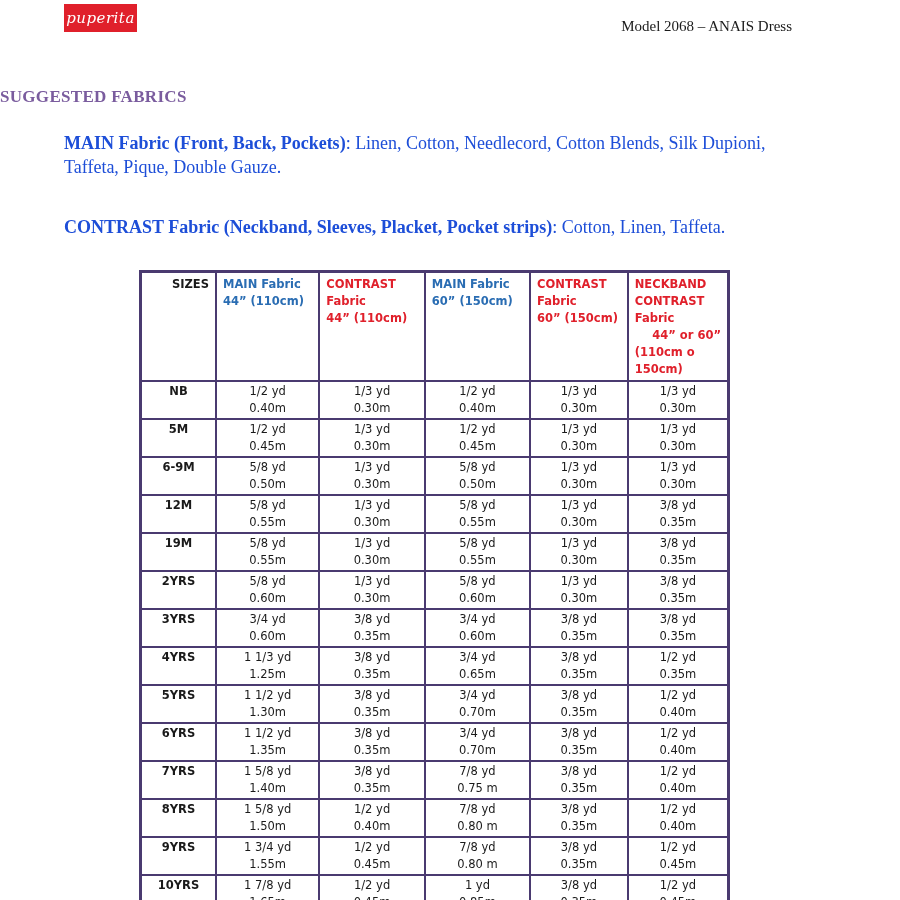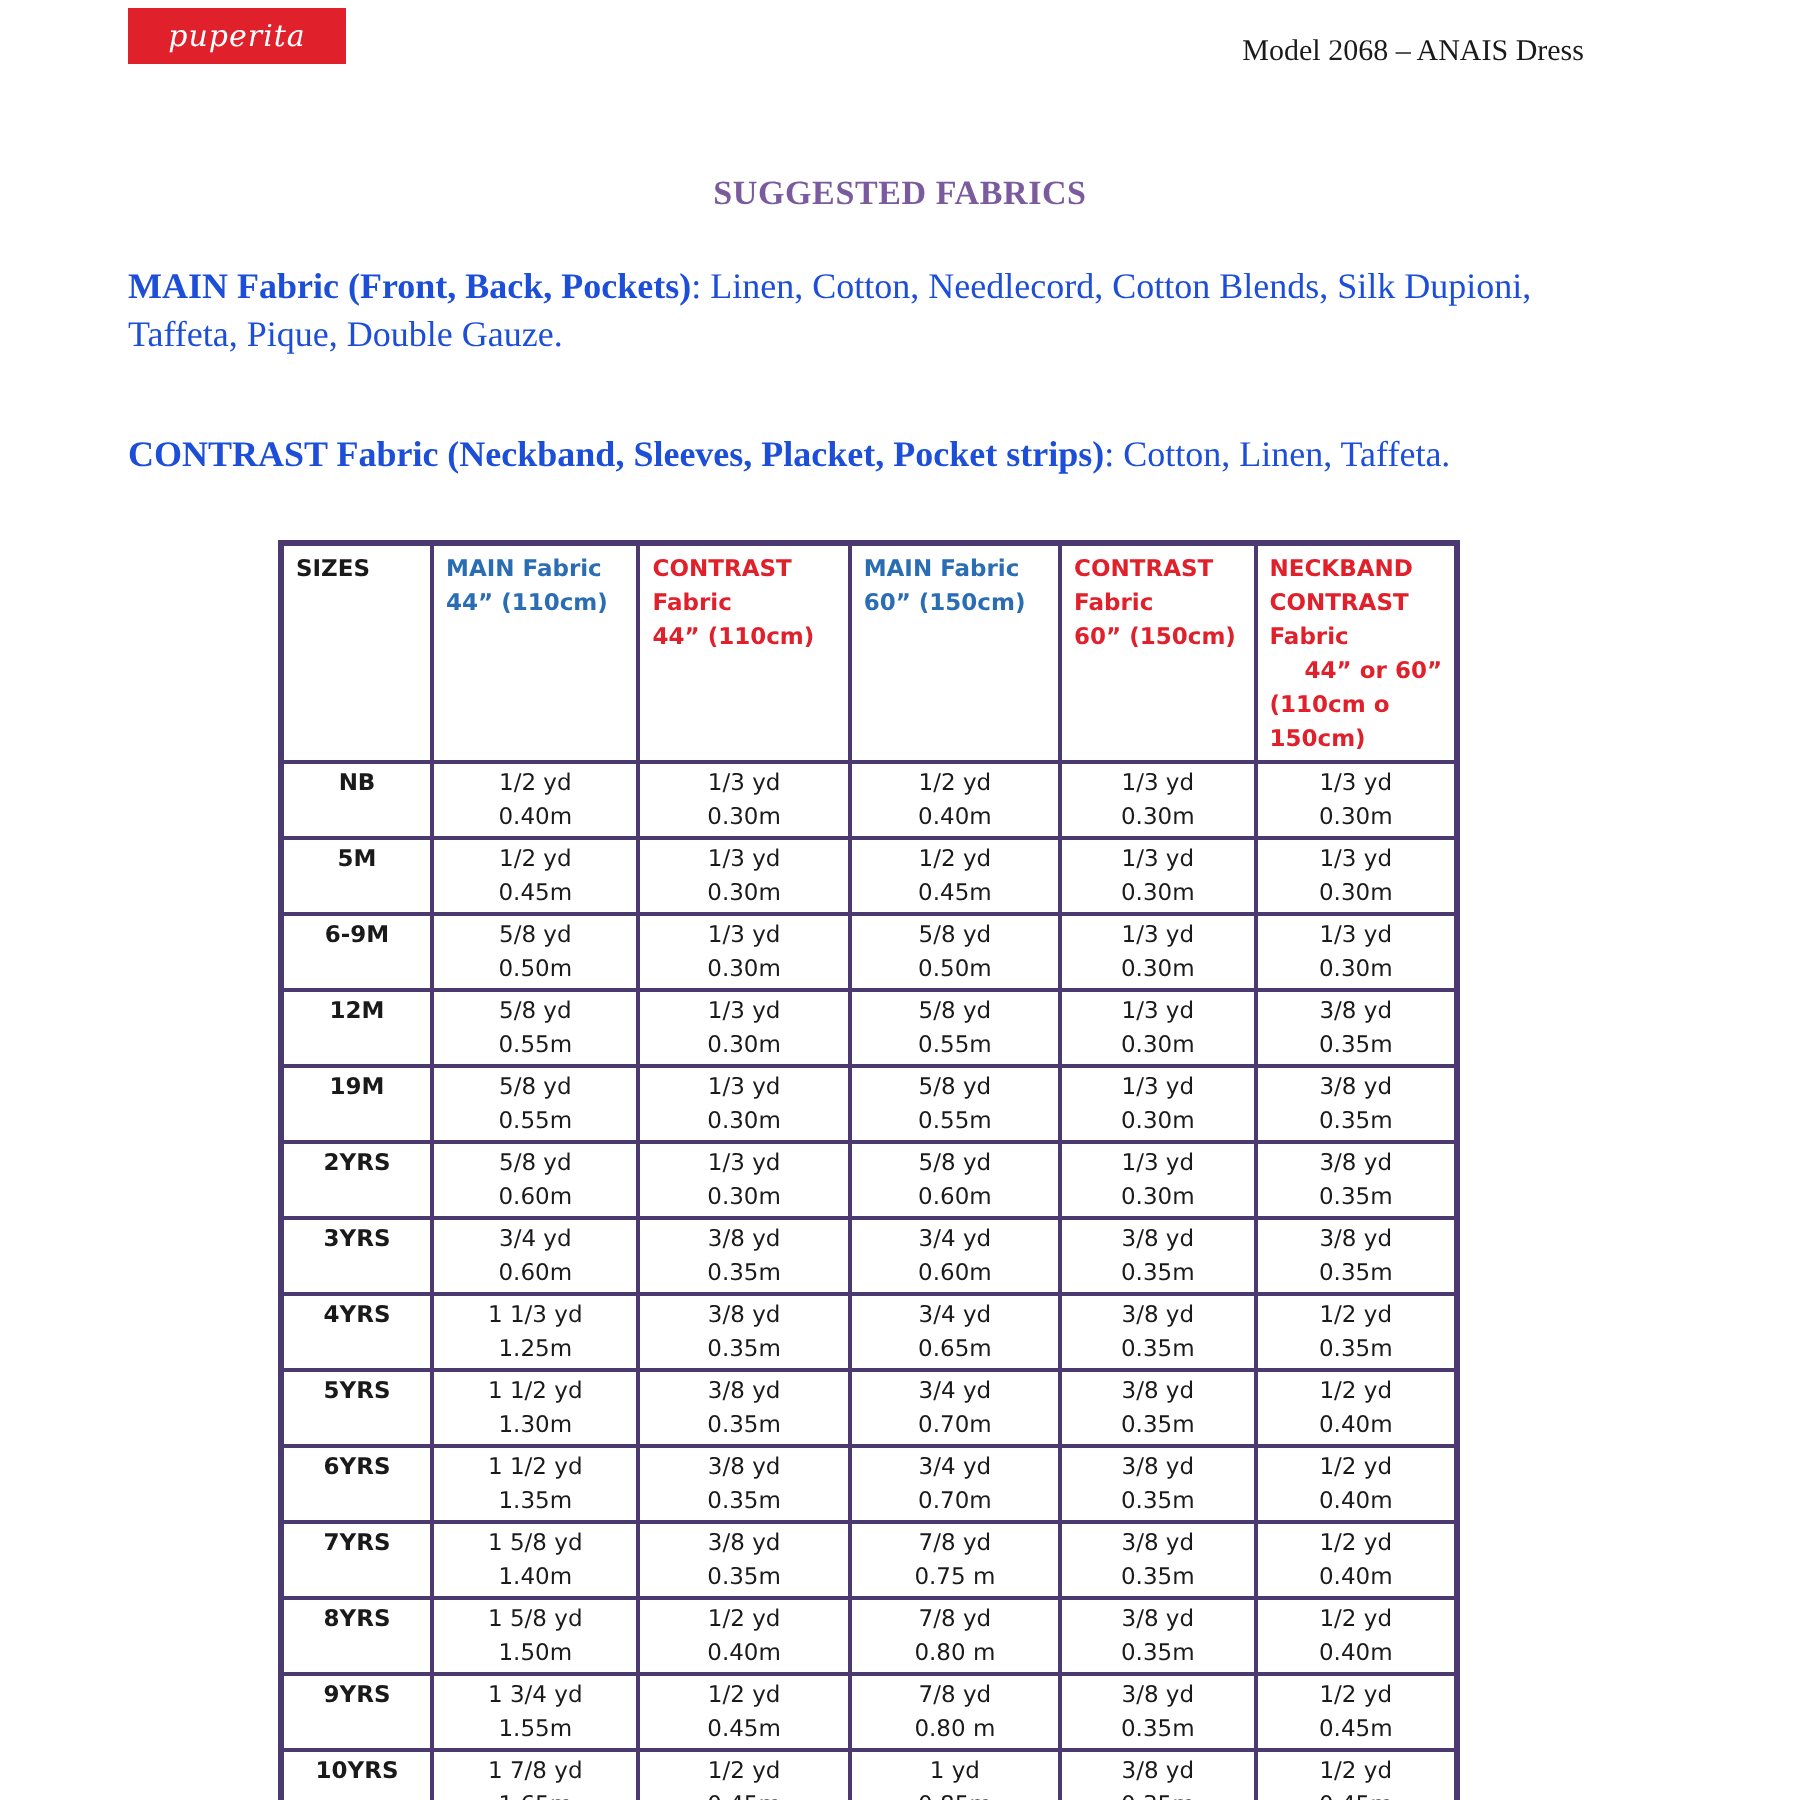--- a/index.html
+++ b/index.html
@@ -1,29 +1,29 @@
 <!DOCTYPE html>
 <html><head>
   <meta charset="utf-8">
   <style>
     html, body { margin: 0; padding: 0; background: #ffffff; }
     body { width: 900px; height: 900px; position: relative; overflow: hidden; color: #1a1a1a; }
 
     .logo {
-      position: absolute; left: 64px; top: 4px; width: 109px; height: 28px;
+      position: absolute; left: 64px; top: 4px; width: 73px; height: 28px;
       background: #e0202b; display: flex; align-items: center; justify-content: center;
       color: #ffffff; font-family: "DejaVu Serif", serif; font-style: italic; font-size: 15px;
       letter-spacing: 0.5px;
     }
     .model-title {
       position: absolute; right: 108px; top: 18px;
       font-family: "Liberation Serif", serif; font-size: 15px; color: #1a1a1a;
     }
     .section-title {
-      position: absolute; left: 0; right: 0; top: 87px; text-align: center;
+      position: absolute; left: 0; right: 0; top: 87px; 
       font-family: "Liberation Serif", serif; font-weight: bold; font-size: 17px; color: #7a5c9e;
       letter-spacing: 0.3px;
     }
     .para {
       position: absolute; left: 64px; width: 760px;
       font-family: "Liberation Serif", serif; font-size: 18px; line-height: 24px; color: #1d4ed8;
     }
     .para b { font-weight: bold; }
     .para.main { top: 131px; }
     .para.contrast { top: 215px; }
@@ -33,21 +33,21 @@
       border-collapse: collapse; border: 3px solid #4a3a70;
       font-family: "DejaVu Sans", sans-serif; font-size: 11.5px;
     }
     table.fabrics th, table.fabrics td {
       border: 2px solid #4a3a70; vertical-align: top; padding: 2px 6px;
     }
     table.fabrics th {
       text-align: left; font-weight: bold; height: 102px; line-height: 17px;
       padding-top: 3px;
     }
-    table.fabrics th.sizes { text-align: left; color: #1a1a1a; }
+    table.fabrics th.sizes { text-align: right; color: #1a1a1a; }
     th.blue { color: #2a6db3; }
     th.red { color: #e0202b; }
     table.fabrics td { text-align: center; line-height: 17px; height: 32px; padding: 1px 4px; }
     td.size { font-weight: bold; }
     td .yd, td .m { display: block; }
     col.c0 { width: 76px; }
     col.c1 { width: 104px; }
     col.c2 { width: 106px; }
     col.c3 { width: 106px; }
     col.c4 { width: 98px; }

